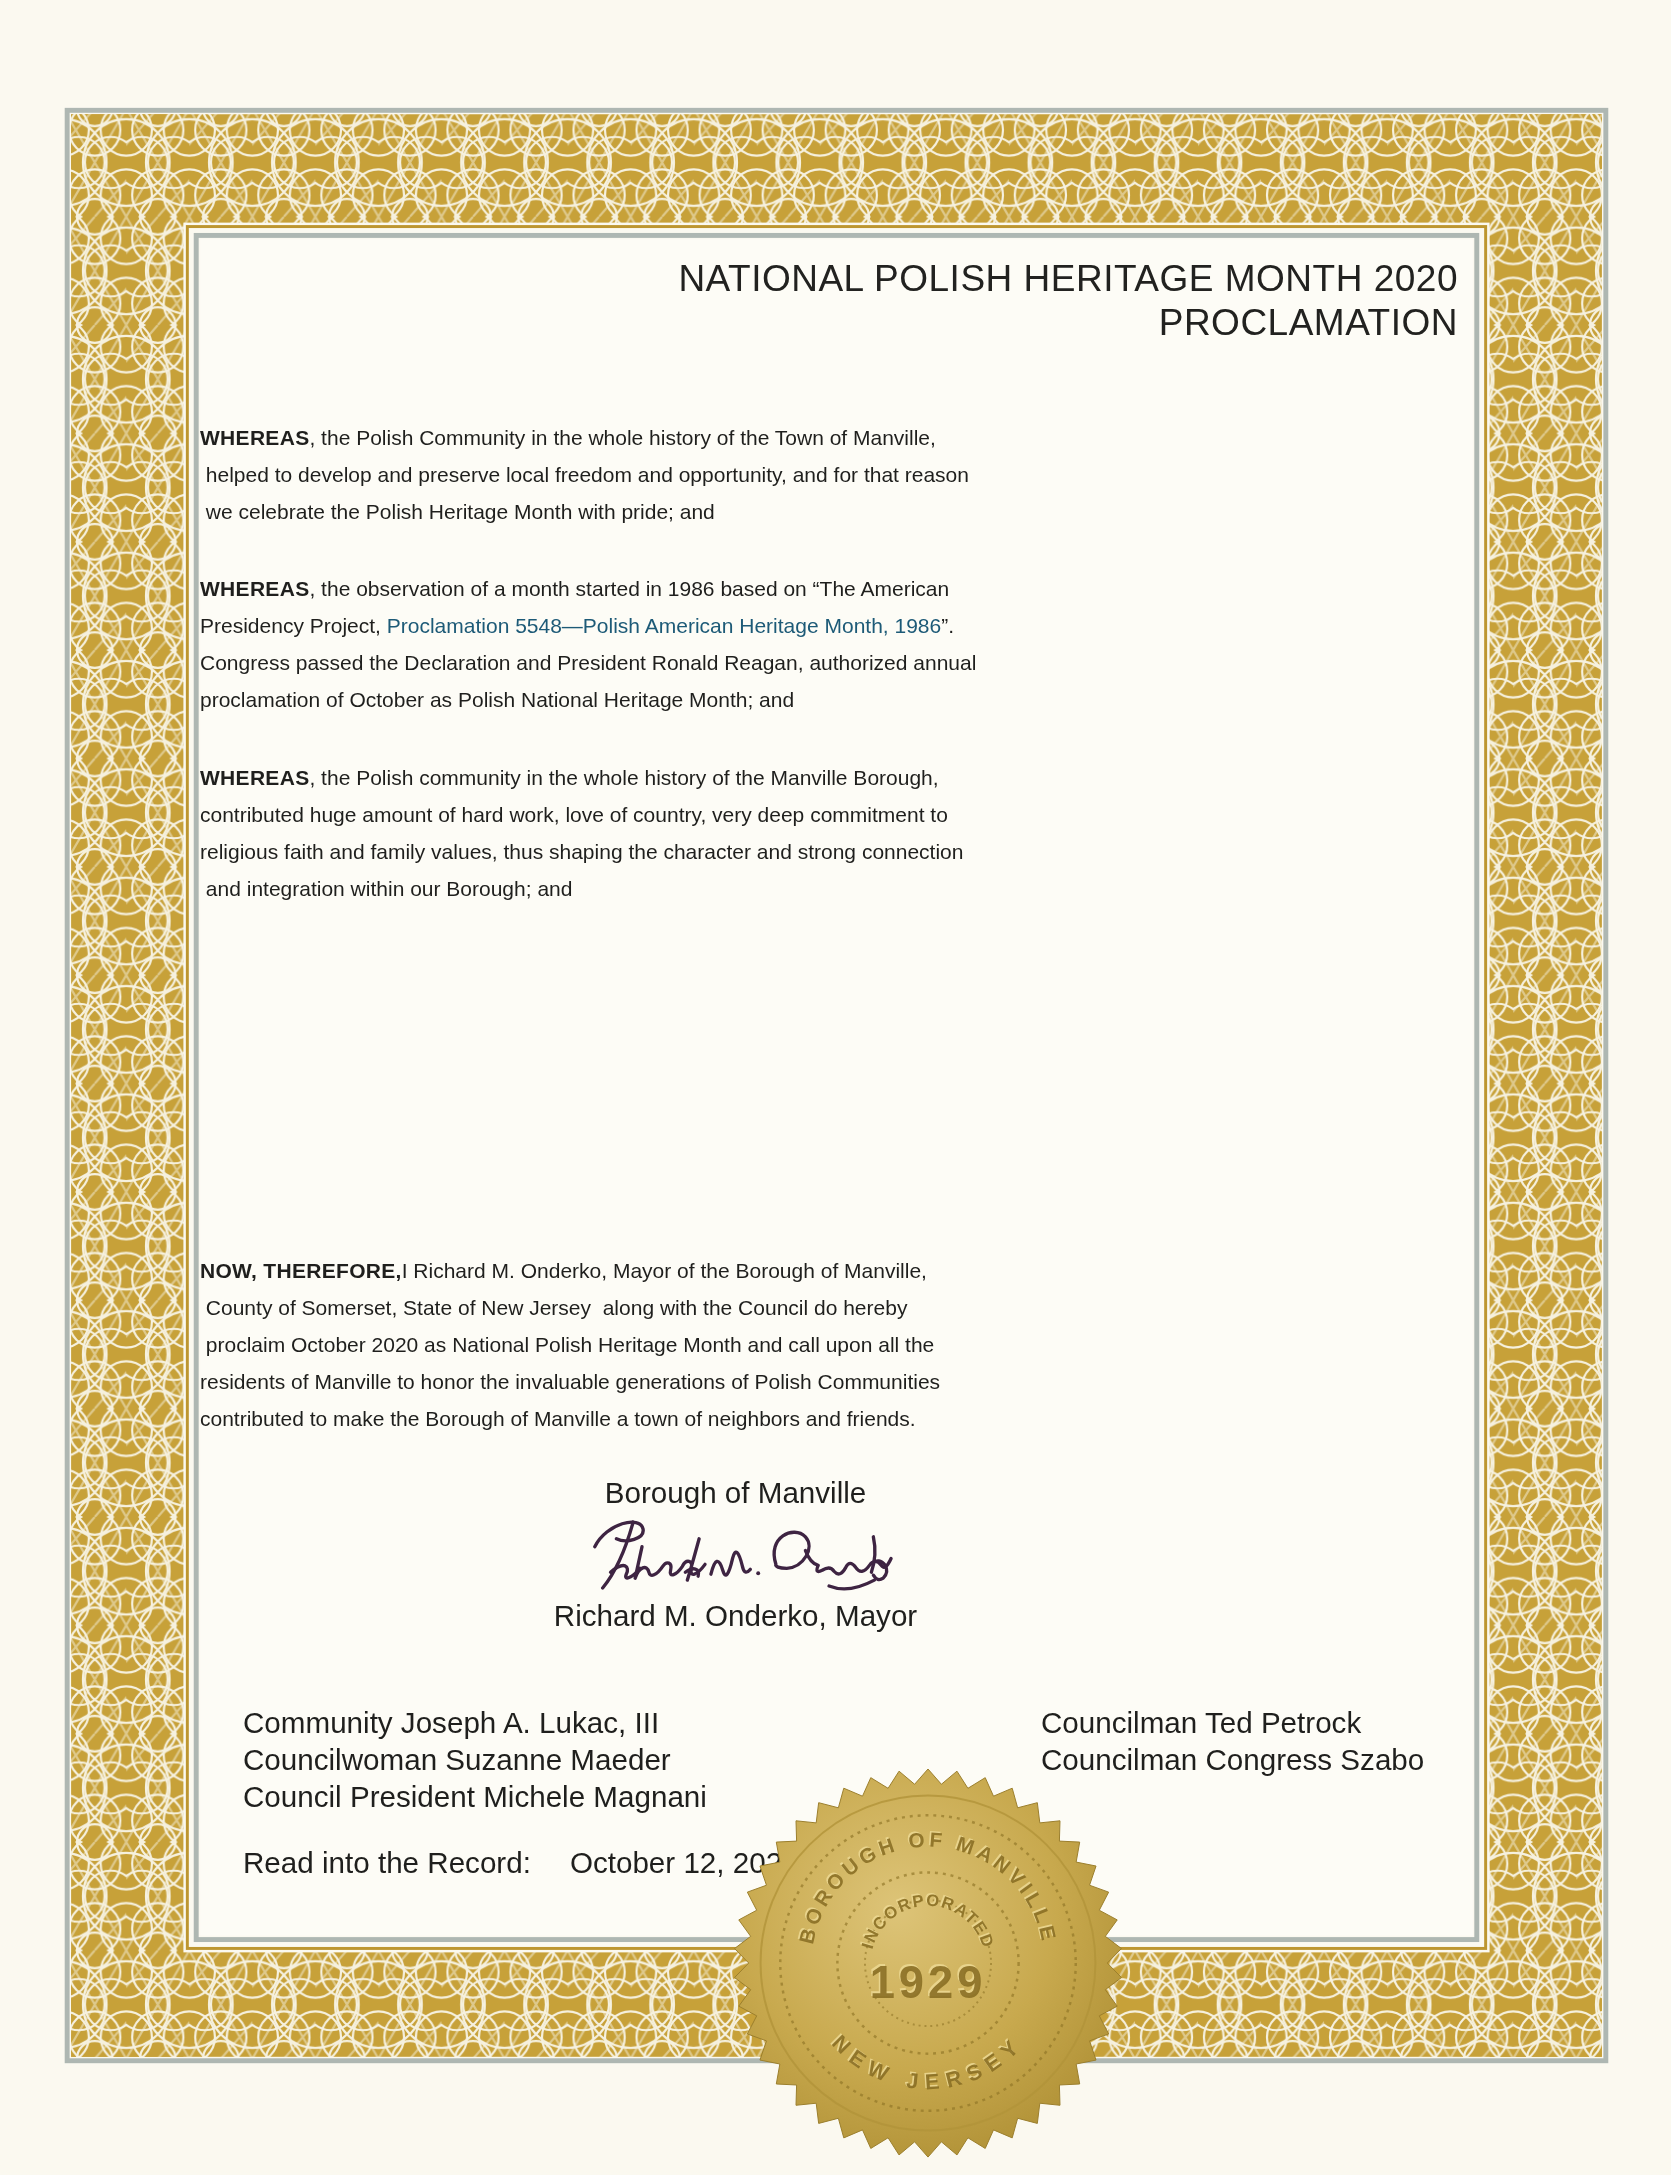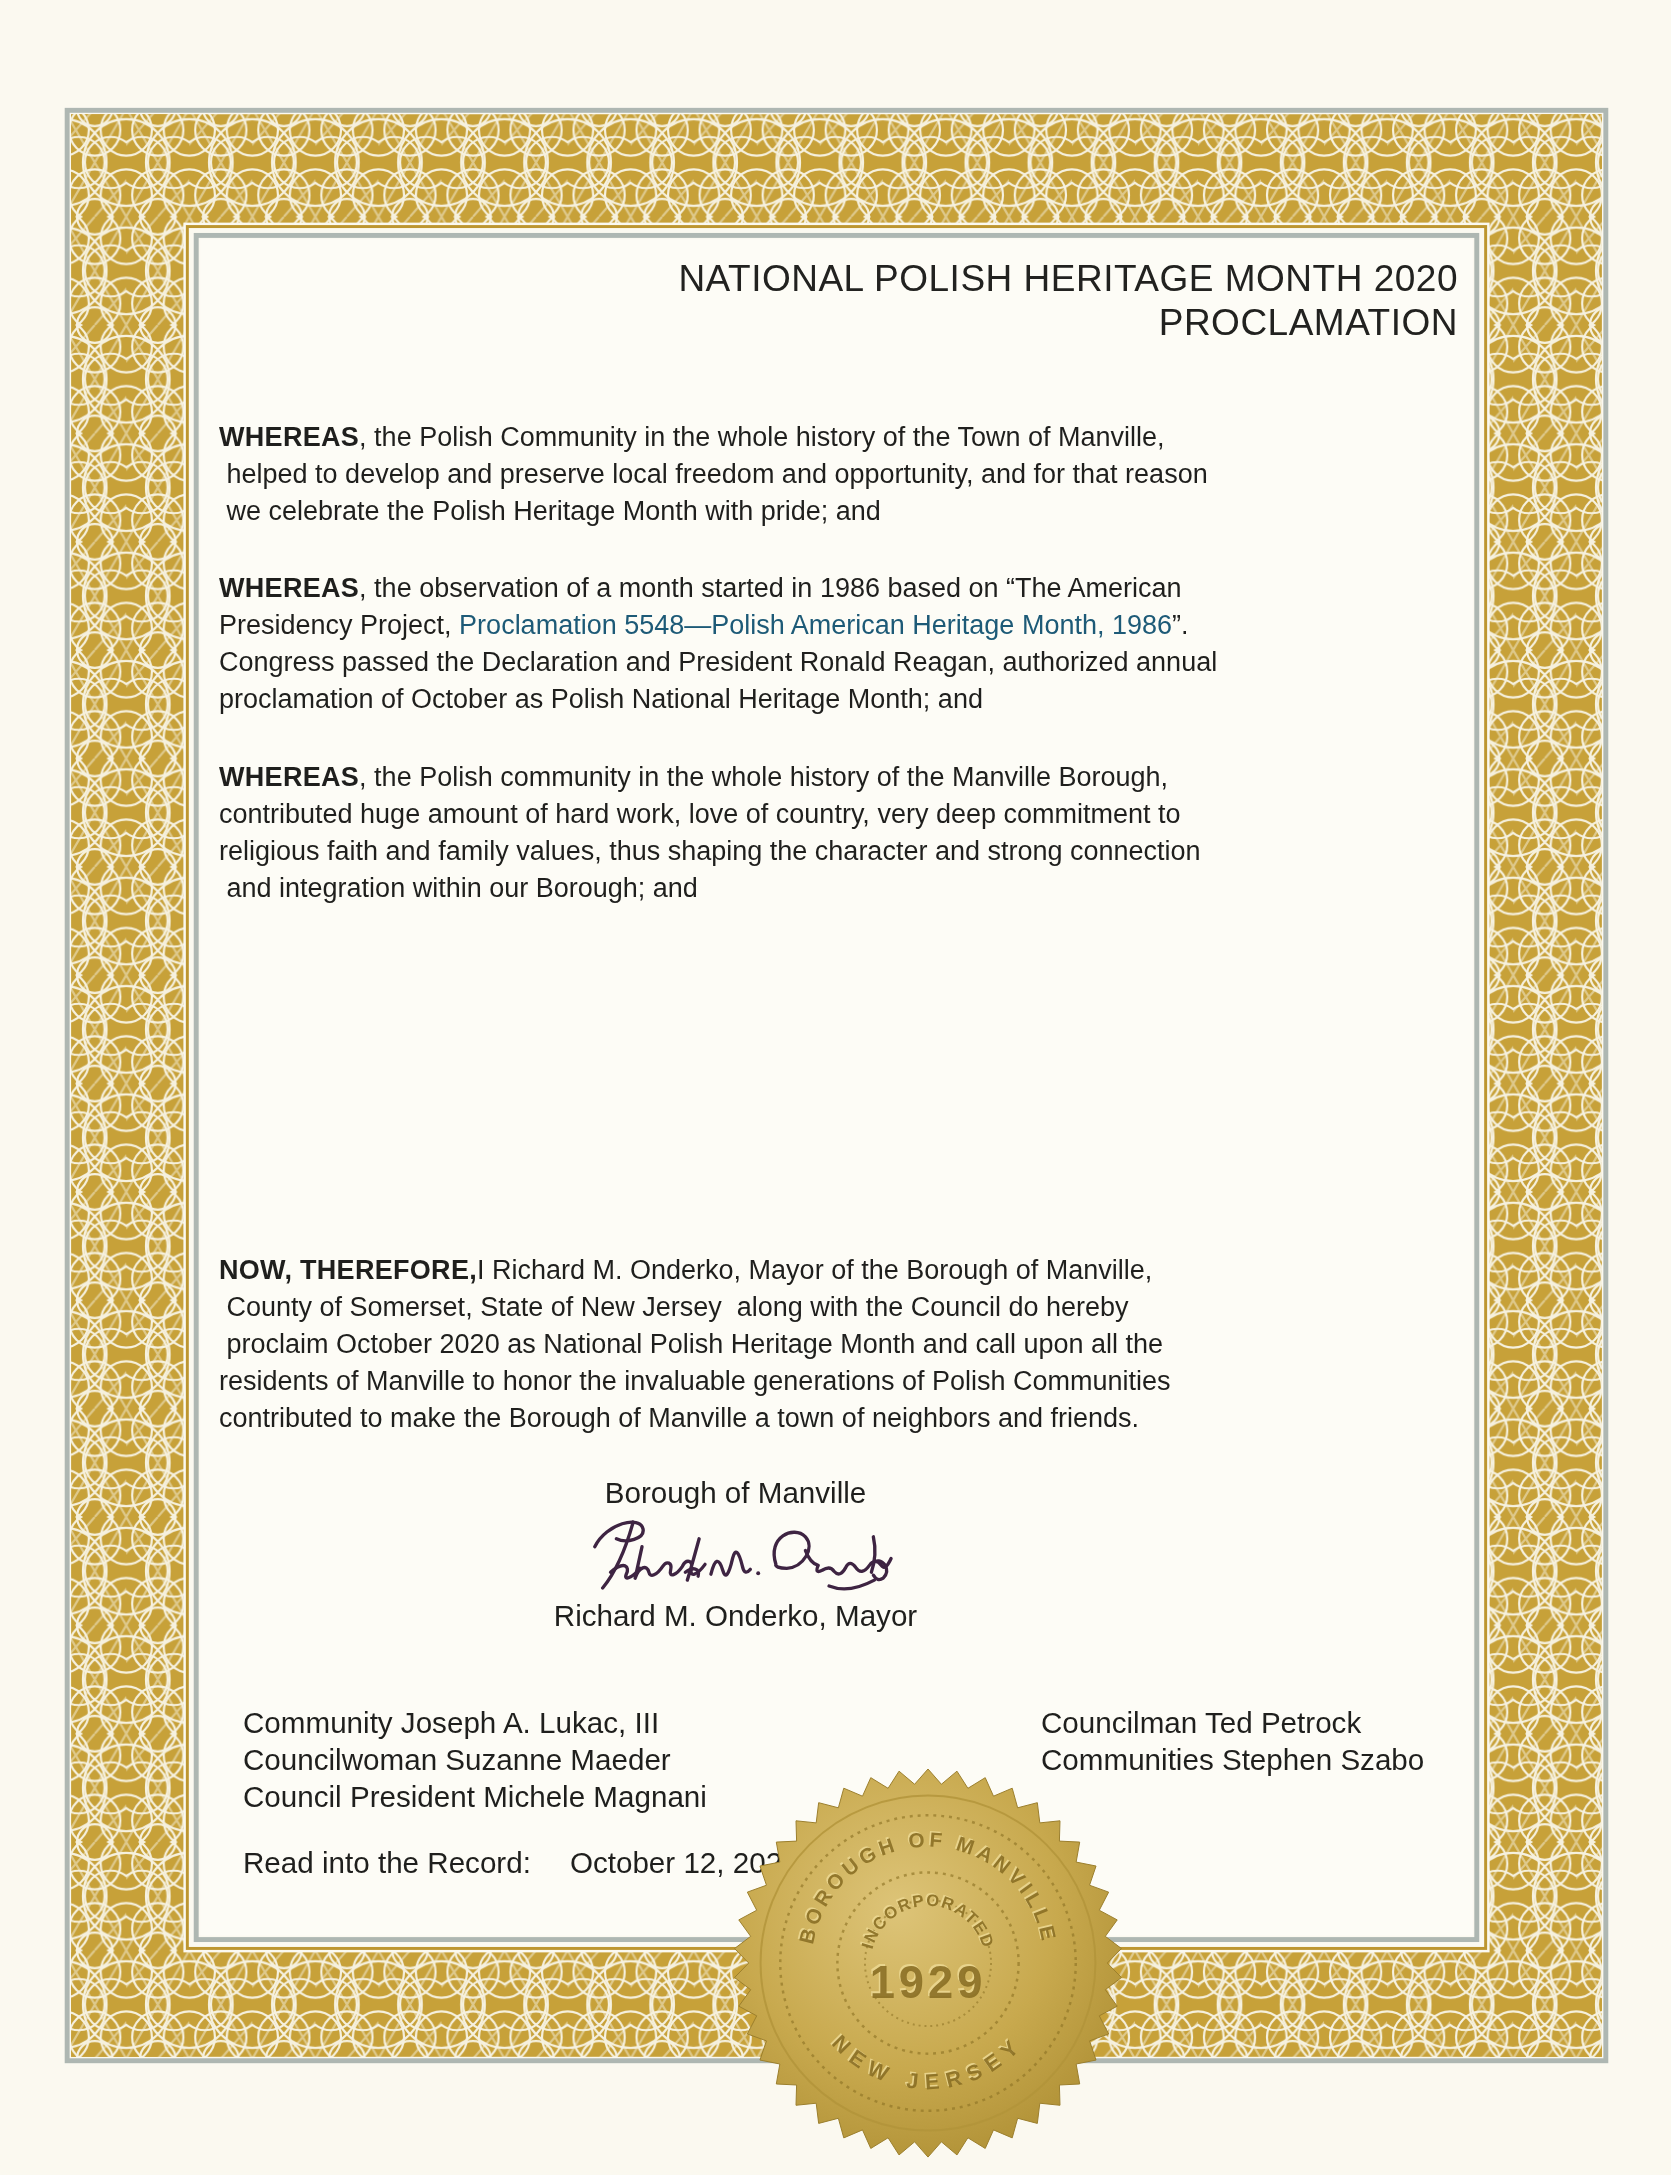--- a/index.html
+++ b/index.html
@@ -21,22 +21,22 @@
     color:var(--ink);
   }
   svg.frame{position:absolute;left:0;top:0;z-index:1;}
   .content{position:absolute;left:0;top:0;width:1672px;height:2175px;z-index:2;}
   .title{
     position:absolute;left:217px;top:257px;width:1241px;
     text-align:right;font-size:37px;line-height:44px;letter-spacing:0.5px;
     color:#222220;
   }
   .para{
-    position:absolute;left:219px;width:1281px;
-    font-size:27px;line-height:37px;white-space:pre-wrap;color:var(--ink);margin-top:36px;
+    position:absolute;left:200px;width:1281px;
+    font-size:21px;line-height:37px;white-space:pre-wrap;color:var(--ink);margin-top:36px;
   }
   .para b{font-weight:bold;letter-spacing:0.3px;}
   .doc-link{
     color:var(--link);
     text-decoration-thickness:2.5px;
     text-underline-offset:4.9px;
     cursor:pointer;
   }
   .center-line{
     position:absolute;left:115px;width:1241px;text-align:center;
@@ -145,21 +145,21 @@
     <div class="center-line" style="top:1598px">Richard M. Onderko, Mayor</div>
 
     <div class="council council-left">
       <div>Community Joseph A. Lukac, III</div>
       <div>Councilwoman Suzanne Maeder</div>
       <div>Council President Michele Magnani</div>
     </div>
 
     <div class="council council-right">
       <div>Councilman Ted Petrock</div>
-      <div>Communities Stephen Szabo</div>
+      <div>Councilman Congress Szabo</div>
     </div>
 
     <div class="record">
       <span>Read into the Record:</span><span class="date">October 12, 2020</span>
     </div>
 
   </div>
 
   <svg class="seal-svg" width="394" height="406" viewBox="0 0 400 412">
     <defs>

